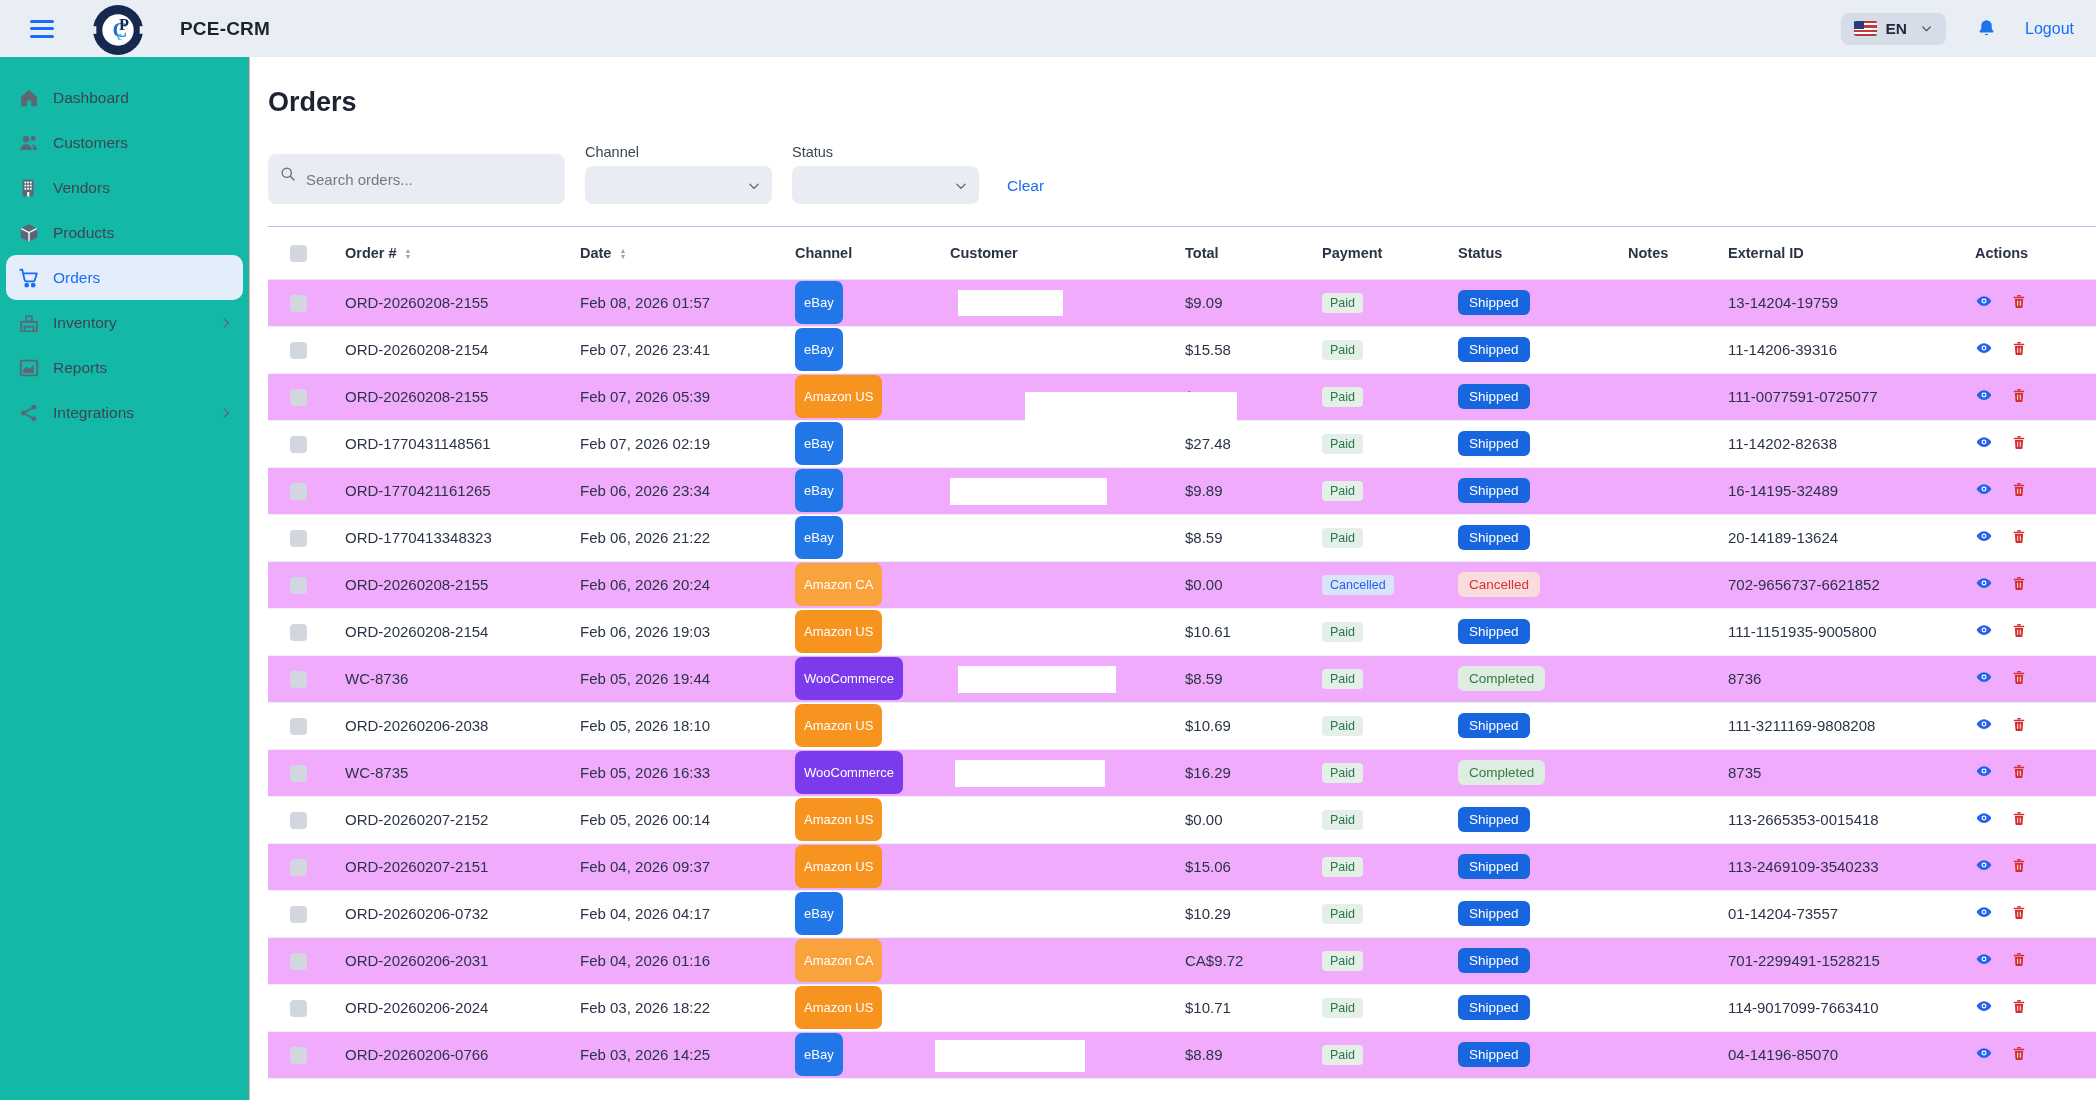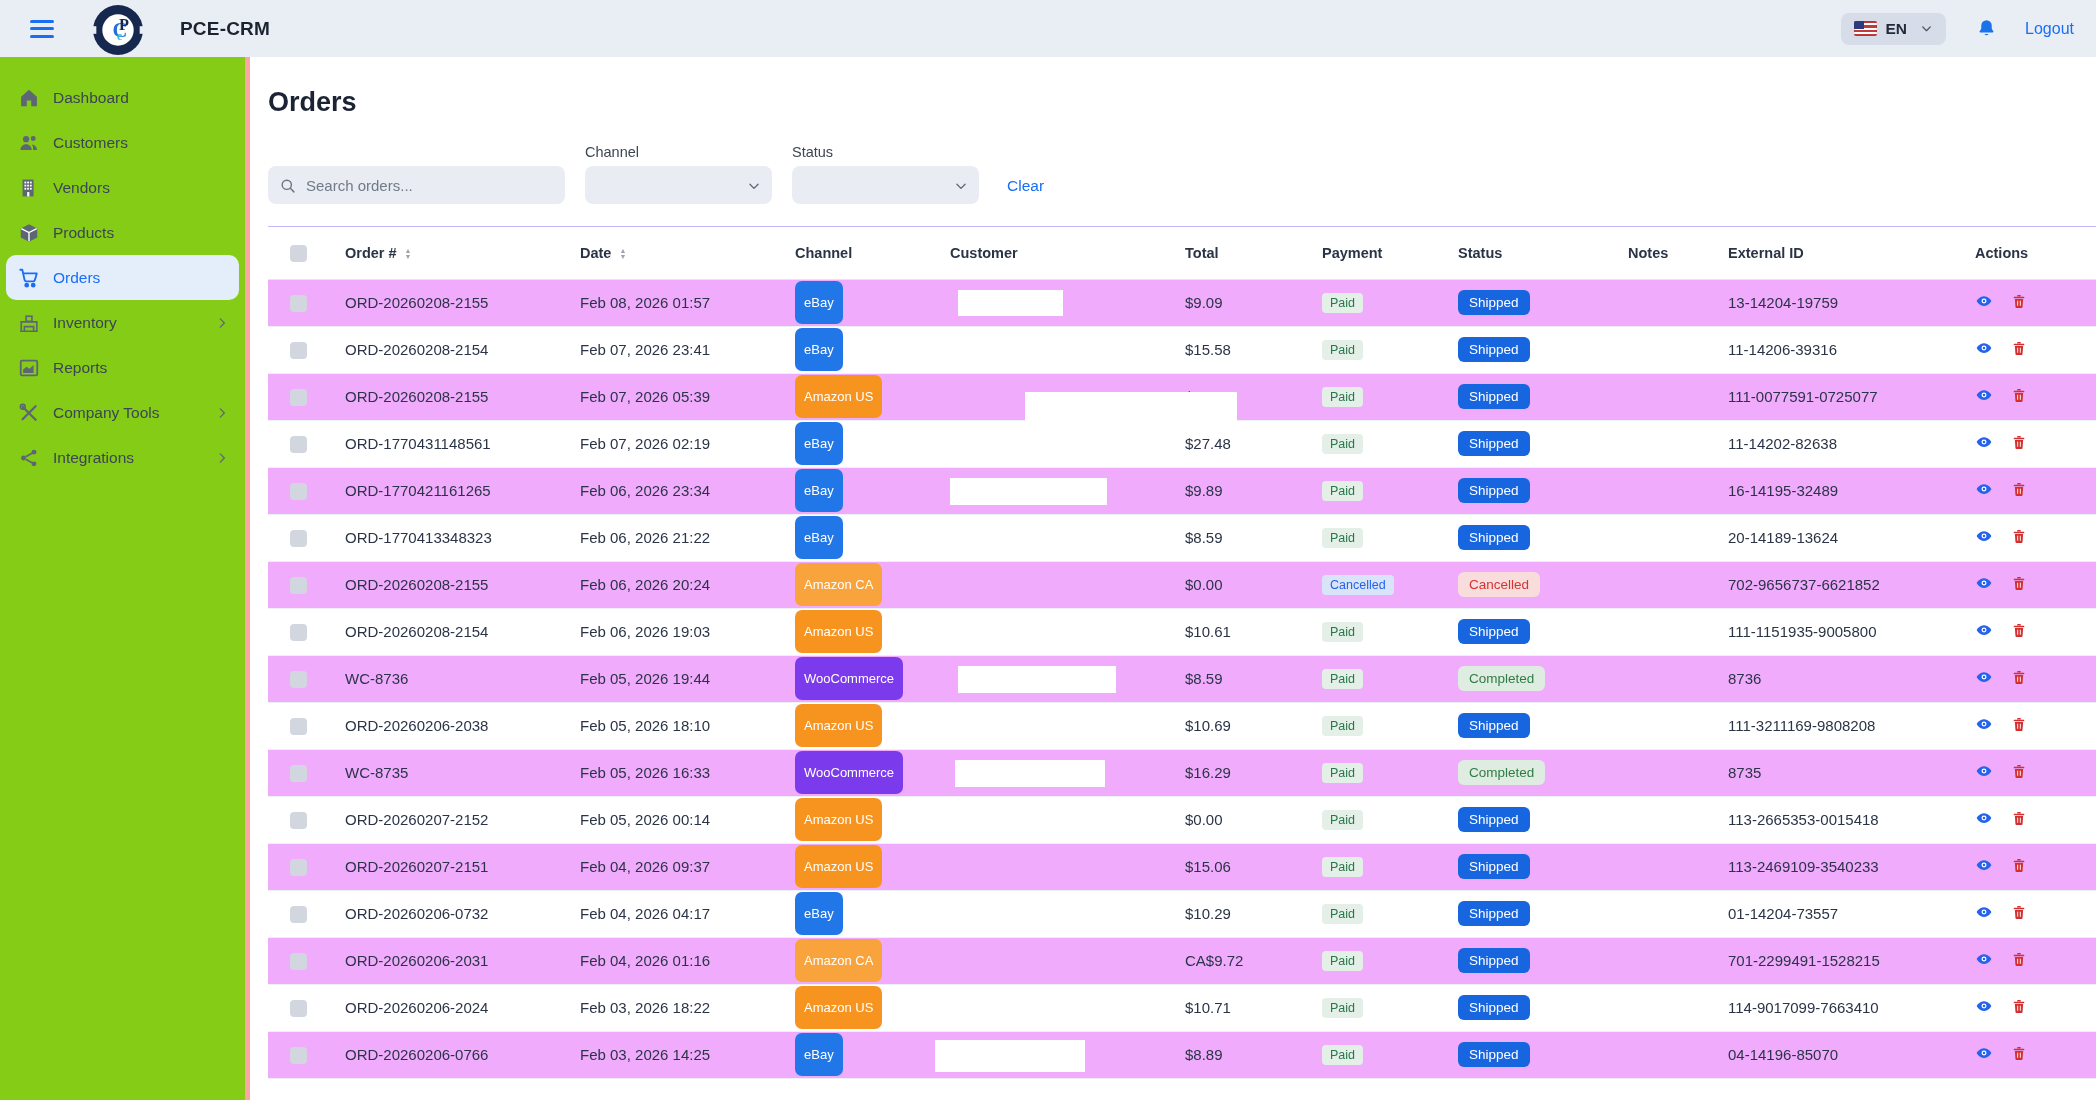--- a/index.html
+++ b/index.html
@@ -25,35 +25,35 @@
   .flag{ width:23px; height:15px; border-radius:2px; position:relative; overflow:hidden;
     background:repeating-linear-gradient(#c23b3b 0 2.2px,#fff 2.2px 4.4px); box-shadow:0 0 0 1px rgba(0,0,0,.08) inset;}
   .flag::before{ content:""; position:absolute; left:0; top:0; width:10px; height:8px; background:#2b3c7e; }
   .lang-code{ font-size:15.5px; font-weight:600; color:#222b3a; }
   .lang-chevron{ margin-left:4px; }
   .bell-btn{ background:none; border:none; margin-left:30px; cursor:pointer; padding:0; line-height:0;}
   .logout{ margin-left:28px; margin-right:6px; color:#1a6ef5; font-size:16px; font-weight:500;
     text-decoration:none; cursor:pointer;}
   
   .body-wrap{ display:flex; height:1043px; }
-  .sidebar{ width:250px; background:#84cc16; border-right:5px solid #fca5a5; padding-top:18px; flex:none;}
+  .sidebar{ width:250px; background:#14b8a6; border-right:1px solid #fca5a5; padding-top:18px; flex:none;}
   .side-item{ display:flex; align-items:center; height:45px; margin:0 6px; padding:0 10px 0 12px;
     border-radius:10px; cursor:pointer; color:#3c4554; }
   .side-item .s-icon{ width:22px; height:22px; color:#5d6675; flex:none; line-height:0;}
   .side-item .s-label{ margin-left:13px; font-size:15.5px; }
   .side-item.active{ background:#e4eefb; color:#1a6ef5; }
   .side-item.active .s-icon{ color:#1a6ef5; }
   .side-item .s-chevron{ margin-left:auto; color:#5f6876; line-height:0;}
   
   .main{ flex:1; padding:0 0 0 18px; background:#fff; overflow:hidden;}
   h1.page-title{ margin:30px 0 0 0; font-size:27px; font-weight:700; color:#1c2434;}
   .filters{ display:flex; align-items:flex-end; margin-top:26px; }
   .search-box{ position:relative; width:297px; }
   .search-box svg{ position:absolute; left:11px; top:11px; }
-  .search-input{ width:297px; height:38px; background:#e9ecf2; border:none; border-radius:8px;
+  .search-input{ width:297px; height:50px; background:#e9ecf2; border:none; border-radius:8px;
     padding:0 12px 0 38px; font-size:15px; font-family:"Liberation Sans",sans-serif; color:#333;}
   .search-input::placeholder{ color:#707a88; }
   .filter-group{ margin-left:20px; display:flex; flex-direction:column; }
   .filter-label{ font-size:14.5px; color:#3c4554; margin-bottom:6px; }
   .select{ width:187px; height:38px; background:#e9ecf2; border-radius:8px; position:relative; cursor:pointer;}
   .select svg{ position:absolute; right:11px; top:13px; }
   .clear-link{ margin-left:28px; margin-bottom:9px; color:#1a6ef5; font-size:15.5px; font-weight:500;
     text-decoration:none; cursor:pointer;margin-top:10px;}
   
   table.orders{ border-collapse:collapse; table-layout:fixed; width:1828px; margin-top:22px; }
@@ -176,30 +176,20 @@
         <span class="s-chevron"><svg width="14" height="14" viewBox="0 0 24 24" fill="none" stroke="currentColor" stroke-width="2.2" stroke-linecap="round" stroke-linejoin="round">
             <path d="M9 5l7 7-7 7"></path>
           </svg></span>
       </div>
       <div class="side-item">
         <span class="s-icon"><svg width="22" height="22" viewBox="0 0 24 24">
             <rect x="3" y="4" width="18" height="16" rx="1.2" fill="none" stroke="currentColor" stroke-width="2"></rect>
             <path d="M5.6 17.4v-3.8l3.8-3 3 2.2 4.6-4v8.6Z" fill="currentColor"></path>
           </svg></span>
         <span class="s-label">Reports</span>
-      </div>
-      <div class="side-item">
-        <span class="s-icon"><svg width="22" height="22" viewBox="0 0 24 24" fill="none" stroke="currentColor" stroke-width="2.5" stroke-linecap="round">
-            <path d="M5 5.2 19.2 19.4M19.2 4.6 5 18.8"></path>
-            <circle cx="5.2" cy="5.2" r="2.6" stroke-width="1.7"></circle>
-          </svg></span>
-        <span class="s-label">Company Tools</span>
-        <span class="s-chevron"><svg width="14" height="14" viewBox="0 0 24 24" fill="none" stroke="currentColor" stroke-width="2.2" stroke-linecap="round" stroke-linejoin="round">
-            <path d="M9 5l7 7-7 7"></path>
-          </svg></span>
       </div>
       <div class="side-item">
         <span class="s-icon"><svg width="22" height="22" viewBox="0 0 24 24" fill="currentColor">
             <circle cx="17.4" cy="5.6" r="2.7"></circle>
             <circle cx="6" cy="12" r="2.7"></circle>
             <circle cx="17.4" cy="18.4" r="2.7"></circle>
             <path d="M8.4 10.7l6.8-3.9M8.4 13.3l6.8 3.9" stroke="currentColor" stroke-width="2" fill="none"></path>
           </svg></span>
         <span class="s-label">Integrations</span>
         <span class="s-chevron"><svg width="14" height="14" viewBox="0 0 24 24" fill="none" stroke="currentColor" stroke-width="2.2" stroke-linecap="round" stroke-linejoin="round">

